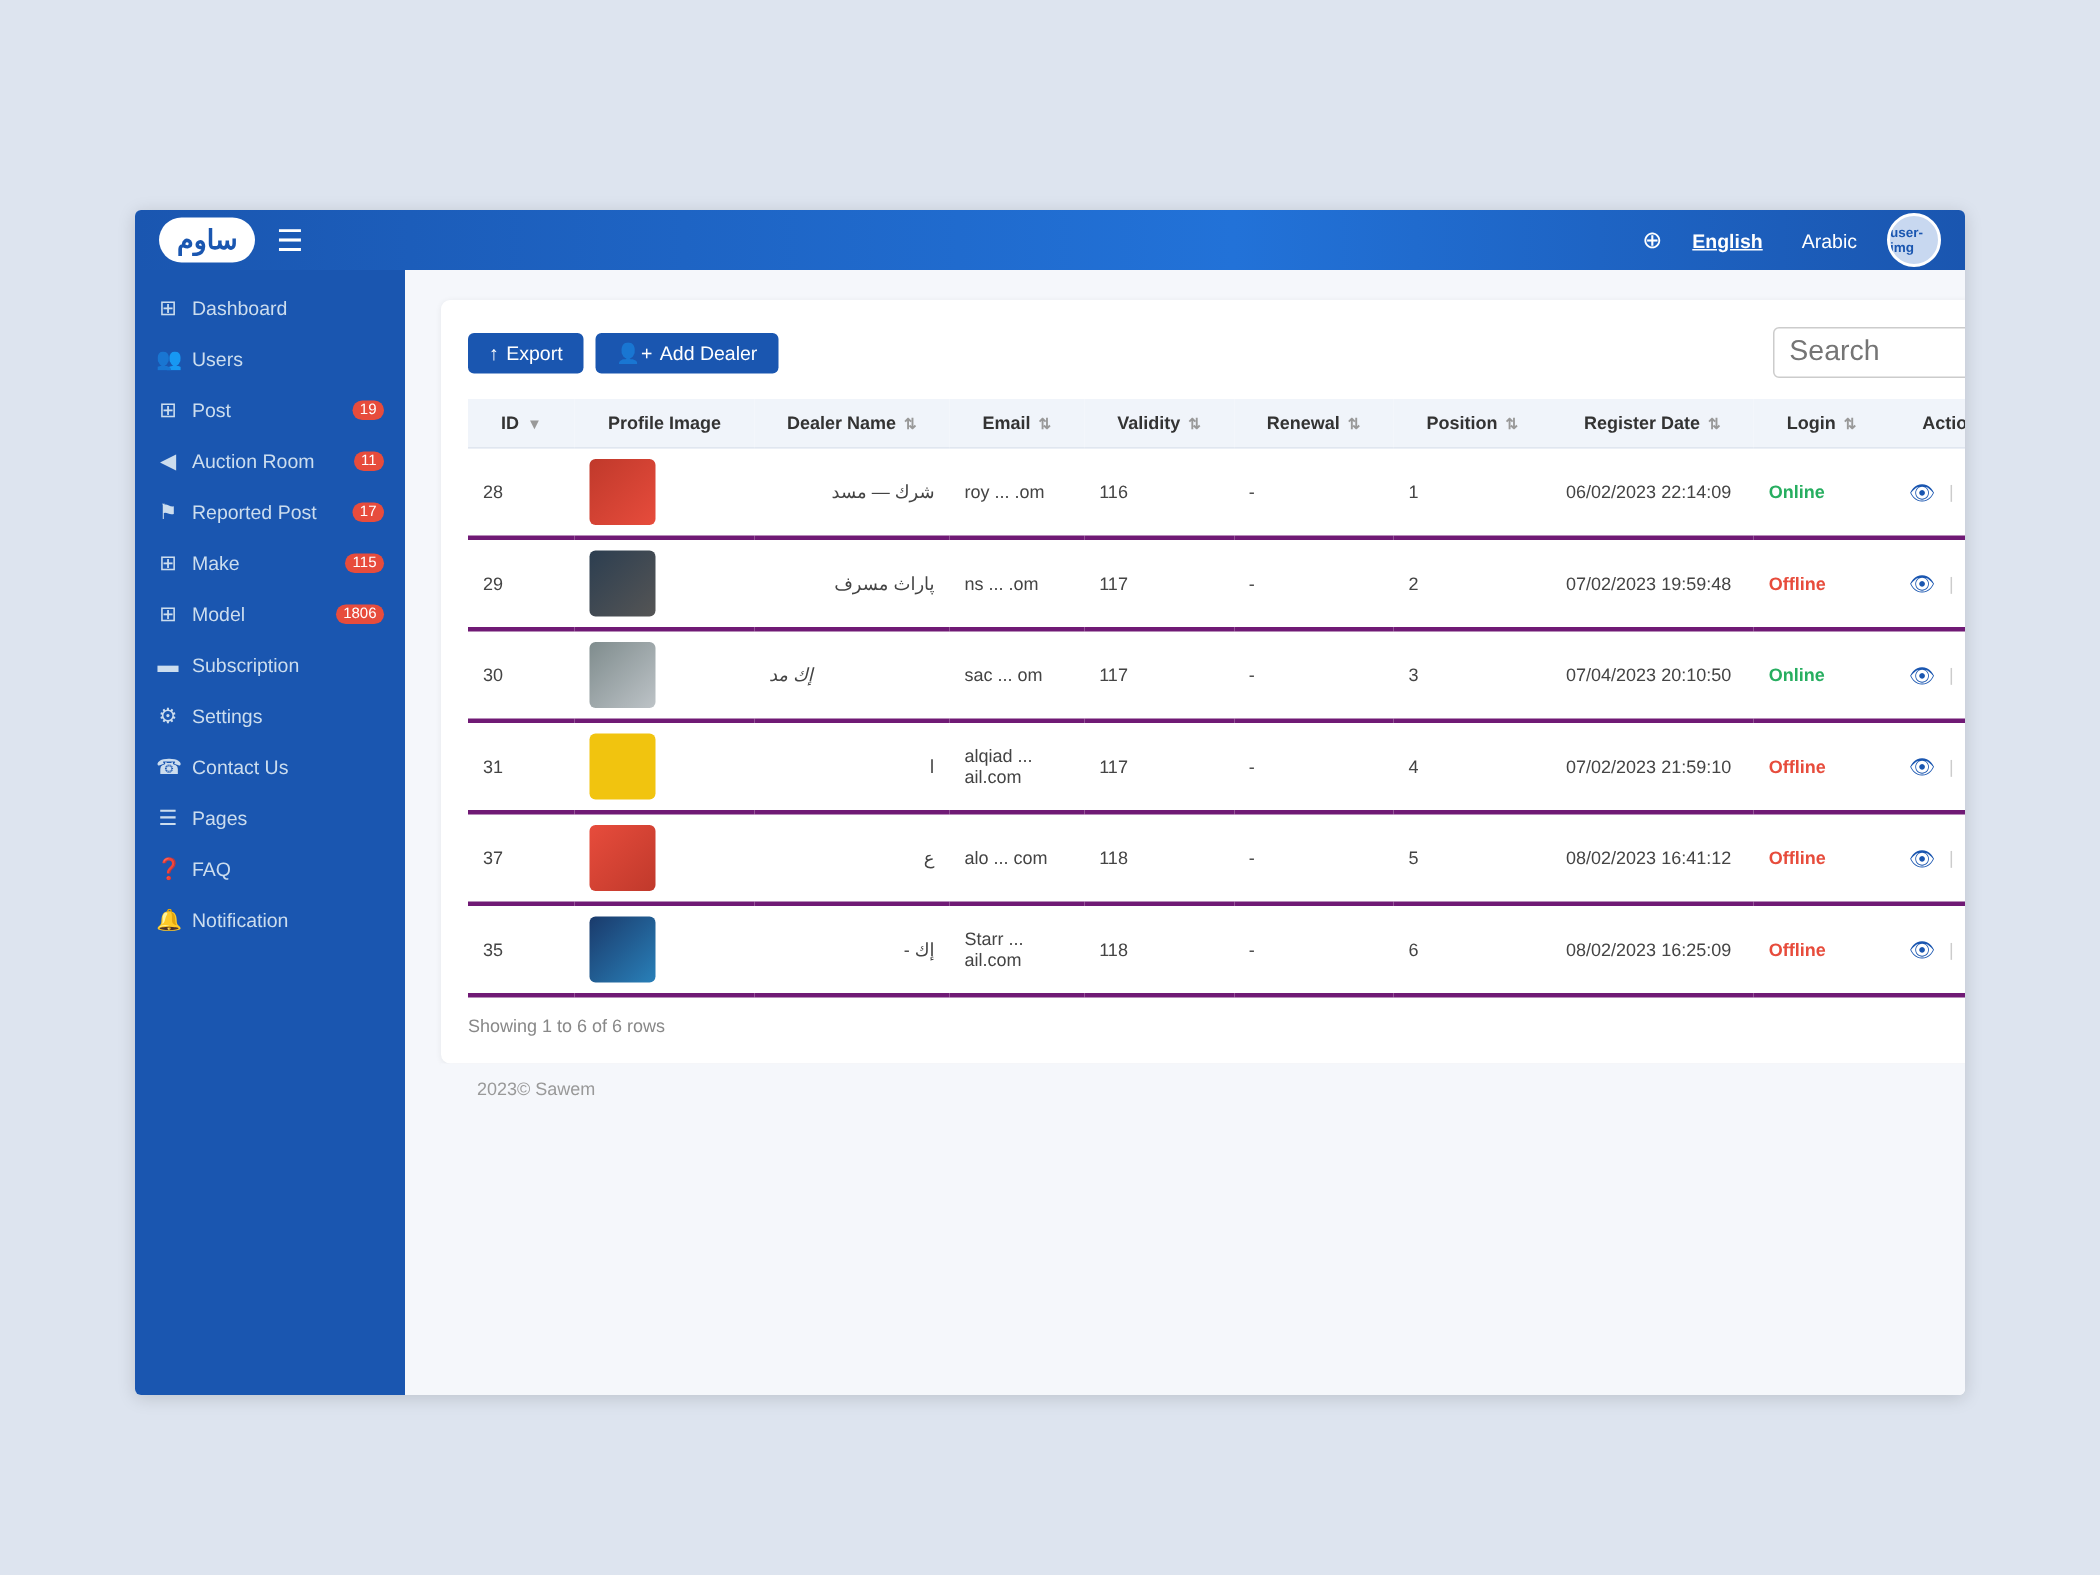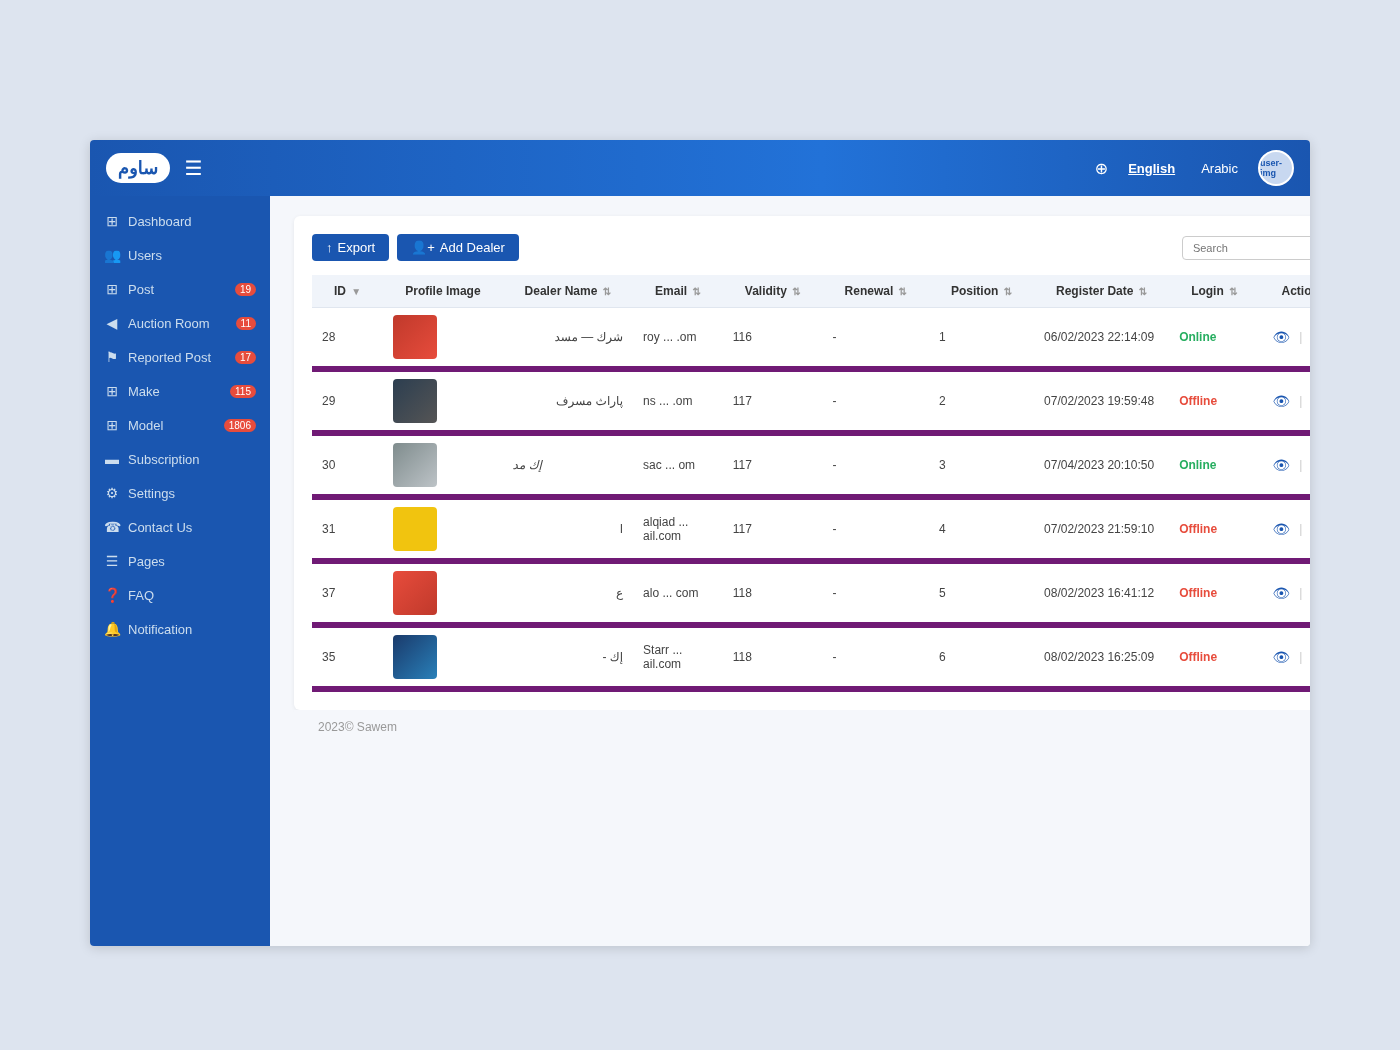--- a/index.html
+++ b/index.html
@@ -18,21 +18,21 @@
       display: flex;
       flex-direction: column;
       background: #fff;
       border-radius: 4px;
       overflow: hidden;
       box-shadow: 0 2px 12px rgba(0,0,0,0.15);
     }
     
     .header {
       background: linear-gradient(90deg, #1a56b0 0%, #2272d8 60%, #1a56b0 100%);
-      height: 56px;
+      height: 40px;
       display: flex;
       align-items: center;
       justify-content: space-between;
       padding: 0 16px;
     }
     .header-left {
       display: flex;
       align-items: center;
       gap: 14px;
     }
@@ -164,21 +164,21 @@
     }
     .search-wrap {
       display: flex;
       align-items: center;
       gap: 6px;
     }
     .search-input {
       border: 1px solid #ccc;
       border-radius: 4px;
       padding: 5px 10px;
-      font-size: 11px;
+      font-size: 19px;
       width: 160px;
     }
     .search-btn {
       background: #1a56b0;
       color: #fff;
       border: none;
       border-radius: 4px;
       padding: 5px 8px;
       cursor: pointer;
     }
@@ -195,21 +195,21 @@
       padding: 9px 22px;
       text-align: left;
       color: #333;
       font-weight: 600;
       border-bottom: 1px solid #e0e6ef;
       white-space: nowrap;
     }
     th .sort-icon { color: #999; font-size: 10px; margin-left: 2px; }
     td {
       padding: 7px 10px;
-      border-bottom: 6px solid #701a75;
+      border-bottom: 3px solid #701a75;
       color: #444;
       vertical-align: middle;
     }
     .profile-placeholder {
       width: 44px;
       height: 44px;
       background: #e0e8f5;
       border-radius: 4px;
       display: flex;
       align-items: center;
@@ -517,20 +517,21 @@
         <span class="divider">|</span>
         <button class="action-btn" title="Edit">✏</button>
         <span class="divider">|</span>
         <button class="action-btn del" title="Delete">🗑</button>
       </div>
     </td>
   </tr>
             </tbody>
         </table>
 
+        <div class="footer-info">Showing 1 to 6 of 6 rows</div>
       </div>
 
       <div class="footer-bar">
         <span>2023© Sawem</span>
       </div>
     </div>
   </div>
 </div>
 
 </body></html>

